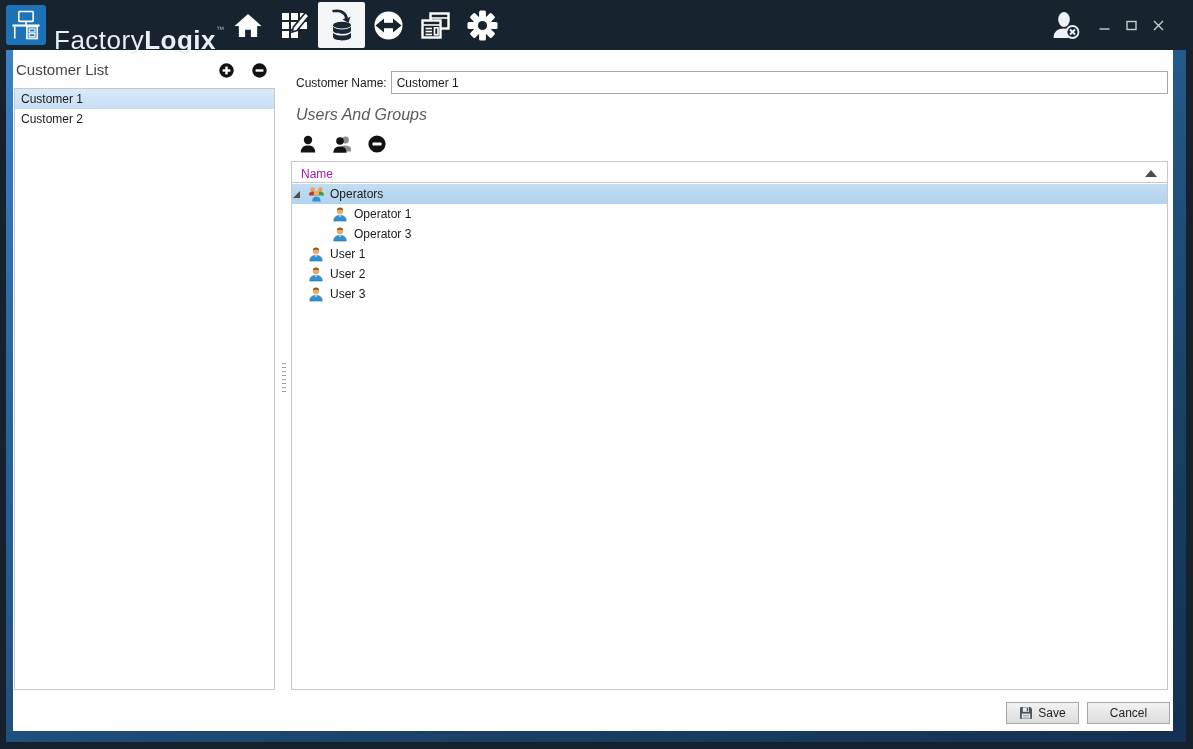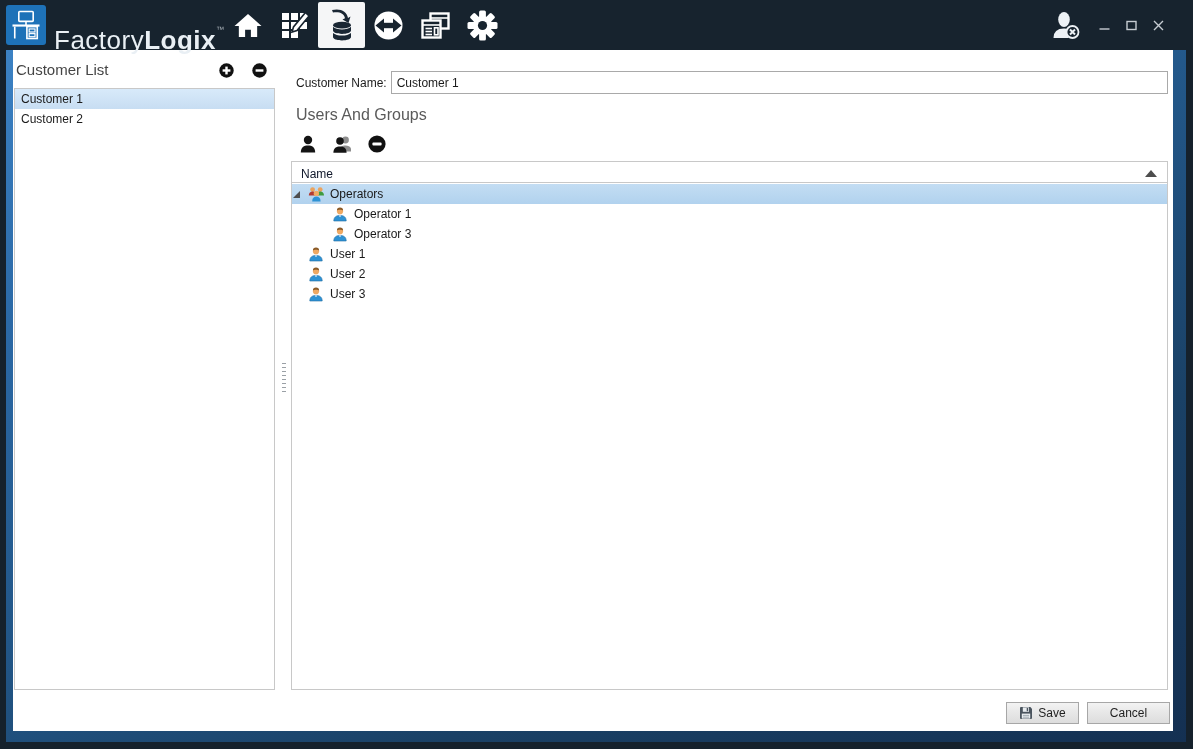--- a/index.html
+++ b/index.html
@@ -42,28 +42,28 @@
   
   .splitter { position:absolute; left:263px; top:0; width:14px; bottom:41px; cursor:col-resize; }
   .grip { position:absolute; left:6px; top:313px; width:4px; height:30px;
     background:repeating-linear-gradient(180deg,#9aa0a6 0 1.5px,transparent 1.5px 4px); }
 
   
   .right-pane { position:absolute; left:278px; right:5px; top:0; bottom:0; }
   .name-row { position:absolute; left:5px; right:0; top:17px; height:31px; display:flex; align-items:center; }
   .name-label { font-size:12px; color:#1b1b1b; margin-right:4px; white-space:nowrap; }
   .name-input { flex:1; height:23px; border:1px solid #a9a9a9; font:12px "Liberation Sans", sans-serif; padding:0 5px; color:#1b1b1b; outline:none; }
-  .section-title { position:absolute; left:5px; top:56px; font-size:16px; color:#5a5a5a; }
+  .section-title { position:absolute; left:5px; top:56px; font-size:16px; color:#5a5a5a;font-style:italic; }
   .ug-toolbar { position:absolute; left:9px; top:84px; height:19px; display:flex; align-items:flex-end; }
   .tool-btn { display:flex; cursor:pointer; }
   .tool-btn + .tool-btn { margin-left:17px; }
 
   .treebox { position:absolute; left:0; right:0; top:111px; bottom:41px; border:1px solid #c8c8c8; background:#fff; }
   .tree-header { position:relative; height:21px; border-bottom:1px solid #c8c8c8; line-height:21px; cursor:pointer; }
-  .th-label { padding-left:9px; font-size:12px; color:#0f172a; }
+  .th-label { padding-left:9px; font-size:12px; color:#a21caf; }
   .sort-icon { position:absolute; right:10px; top:8px; display:flex; }
   .tree-rows { position:absolute; top:22px; left:0; right:0; bottom:0; overflow:hidden; }
   .tree-row { height:20px; display:flex; align-items:center; padding-left:0; font-size:12px; color:#1a1a1a; cursor:pointer; }
   .tree-row.selected { background:linear-gradient(#c3ddf3,#b1d2ee); }
   .indent { display:inline-block; height:1px; flex:0 0 auto; }
   .expander { width:16px; flex:0 0 auto; display:flex; align-items:center; }
   .t-icon { width:17px; height:16px; margin-right:5px; flex:0 0 auto; display:flex; align-items:center; }
   .t-label { white-space:nowrap; }
 
   

